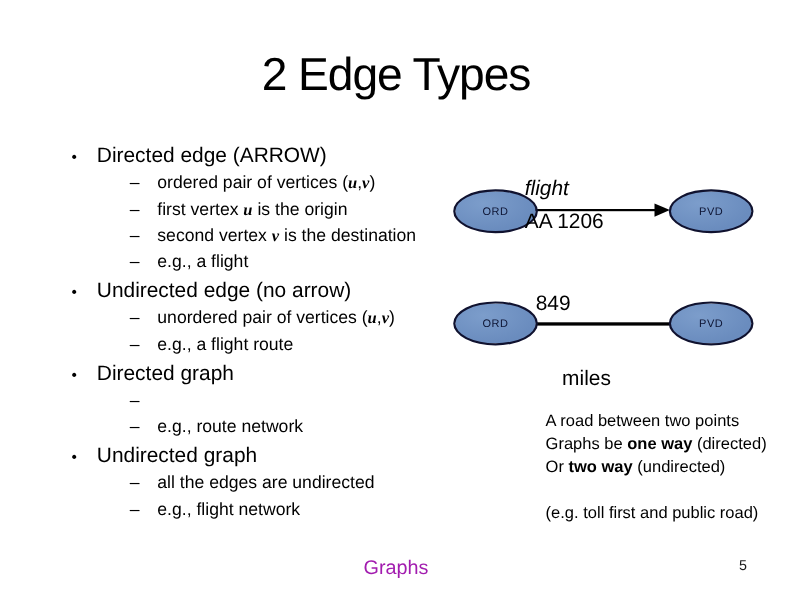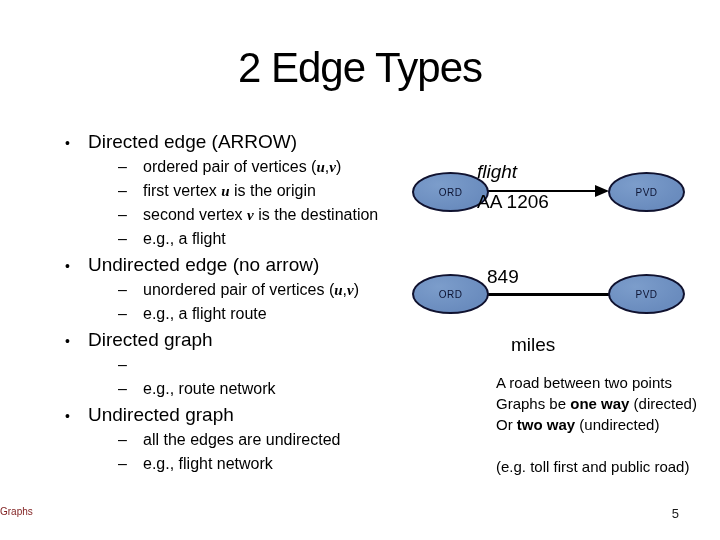--- a/index.html
+++ b/index.html
@@ -51,21 +51,21 @@
   }
   .edge-label { position: absolute; font-size: 19px; line-height: 20px; color: #000; white-space: nowrap; }
   .edge-label.centered { width: 122px; }
 
   
   .note { position: absolute; left: 457px; top: 372px; font-size: 15px; line-height: 21px; white-space: nowrap; margin-left: 39px; }
   .note .gap { height: 21px; }
   .note b { font-weight: 700; text-align: right; }
 
   
-  .footer-center { position: absolute; top: 506px; left: 0; width: 720px; font-size: 10px; color: #7f1d1d; }
+  .footer-center { position: absolute; top: 506px; left: 0; width: 720px; text-align: center; font-size: 18px; color: #a21caf; }
   .page-number { position: absolute; top: 506px; right: 41px; font-size: 13px; color: #1a1a1a; }
 </style>
 </head>
 <body>
 
 <div id="slide">
 
   <div class="slide-title">2 Edge Types</div>
 
   <div class="bullets">

